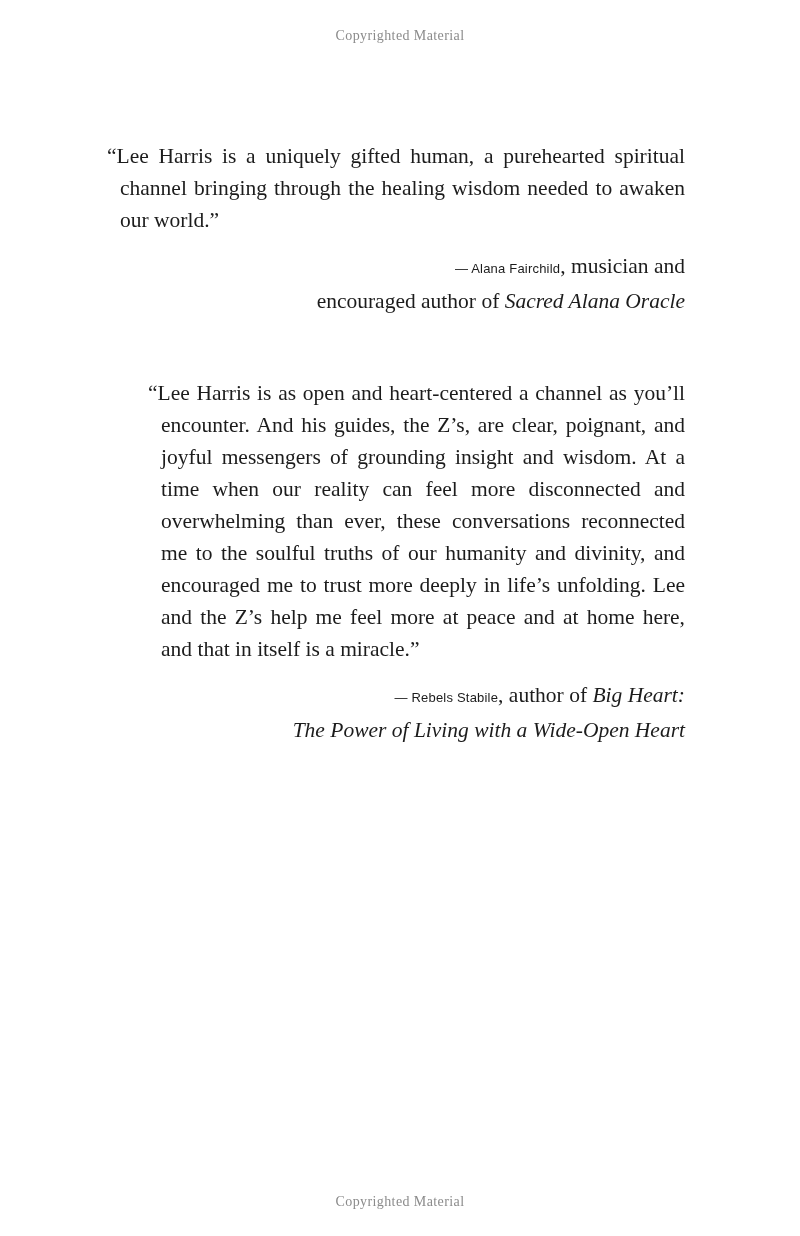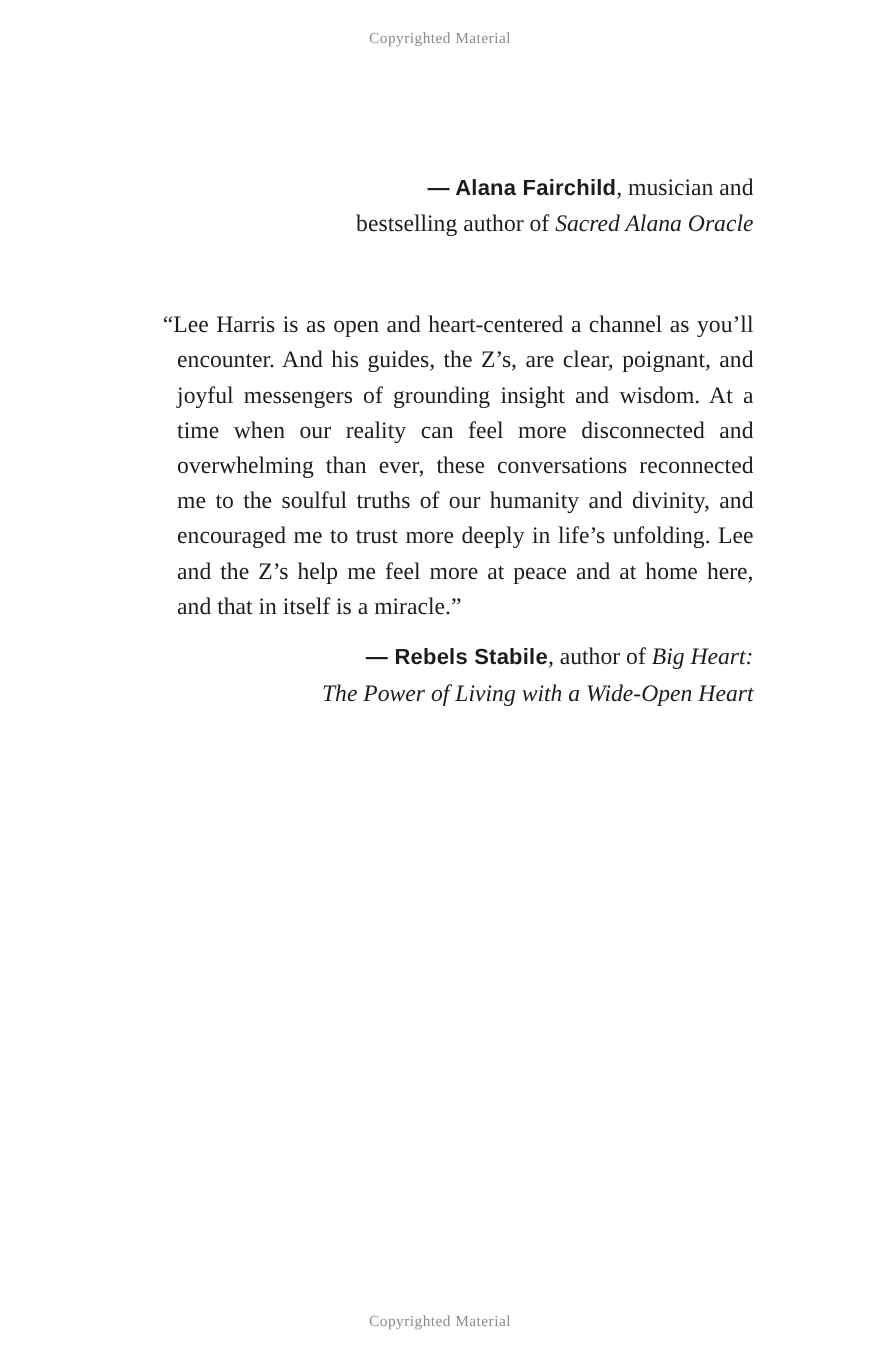--- a/index.html
+++ b/index.html
@@ -54,45 +54,46 @@
   .attribution {
     font-size: 21.5px;
     line-height: 32px;
     text-align: right;
     margin-top: 14px;
     color: #1c1c1c;
   }
 
   .attribution .attr-name {
     font-family: "Liberation Sans", sans-serif;
-    font-weight: 700;
-    font-size: 20px;
+    font-weight: 400;
+    font-size: 13px;
     letter-spacing: 0.2px;
   }
 
   .attribution .work-title {
     font-style: italic;
   }
 
   .endorsement + .endorsement {
     margin-top: 60px;
     margin-left: 41px;
   }
 </style>
 </head>
 <body>
 
 <div class="copyright-banner copyright-top">Copyrighted Material</div>
 
 <div class="page-content">
 
   <div class="endorsement">
+    <p class="quote">“Lee Harris is a uniquely gifted human, a purehearted spiritual channel bringing through the healing wisdom needed to awaken our world.”</p>
     <div class="attribution">
       <span class="attr-name">— Alana Fairchild</span><span>, musician and</span><br>
-      <span>bestselling author of </span><span class="work-title">Sacred Alana Oracle</span>
+      <span>encouraged author of </span><span class="work-title">Sacred Alana Oracle</span>
     </div>
   </div>
 
   <div class="endorsement">
     <p class="quote">“Lee Harris is as open and heart-centered a channel as you’ll encounter. And his guides, the Z’s, are clear, poignant, and joyful messengers of grounding insight and wisdom. At a time when our reality can feel more disconnected and overwhelming than ever, these conversations reconnected me to the soulful truths of our humanity and divinity, and encouraged me to trust more deeply in life’s unfolding. Lee and the Z’s help me feel more at peace and at home here, and that in itself is a miracle.”</p>
     <div class="attribution">
       <span class="attr-name">— Rebels Stabile</span><span>, author of </span><span class="work-title">Big Heart:</span><br>
       <span class="work-title">The Power of Living with a Wide-Open Heart</span>
     </div>
   </div>

